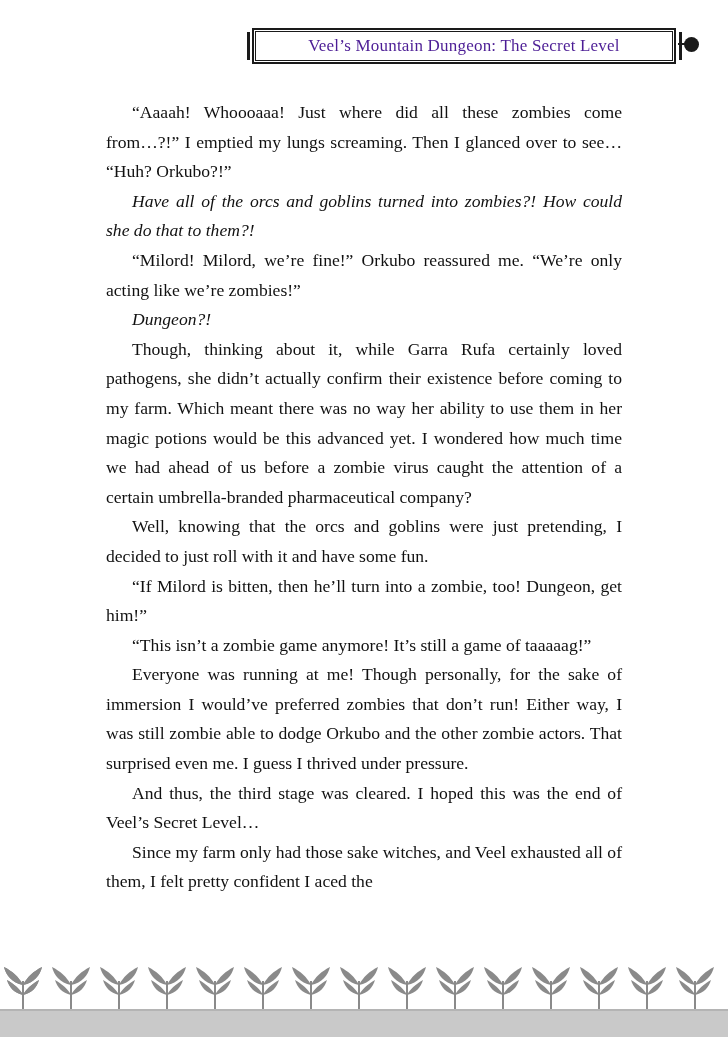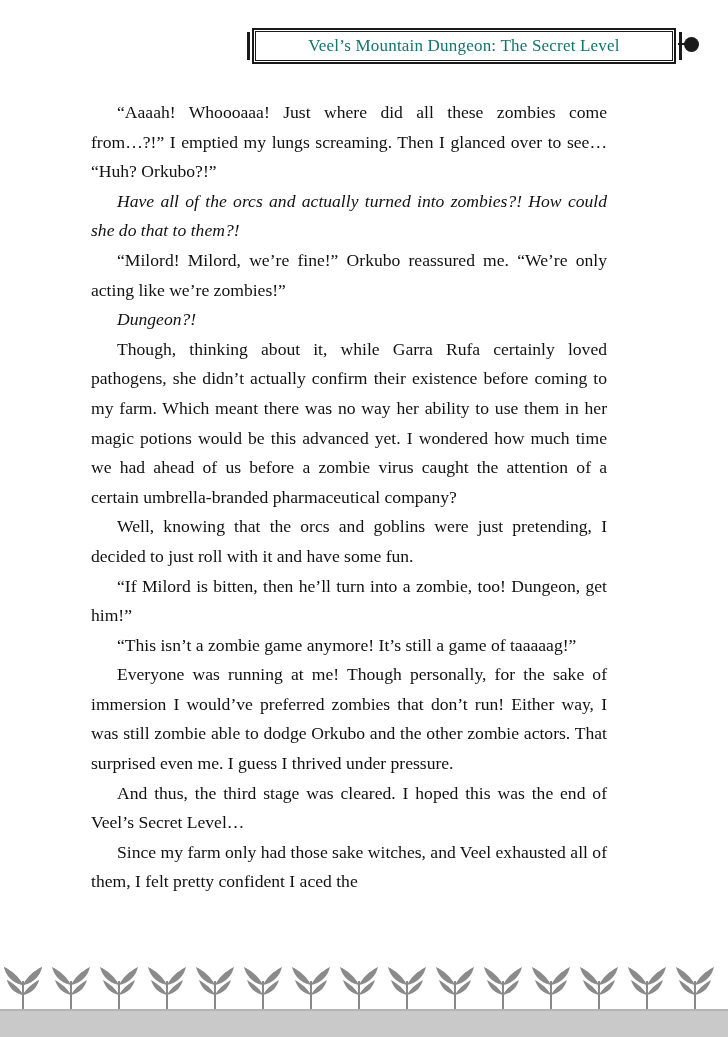--- a/index.html
+++ b/index.html
@@ -56,21 +56,21 @@
     position: absolute;
     left: 0;
     right: 0;
     top: 0;
     bottom: 0;
     display: flex;
     align-items: center;
     justify-content: center;
     font-size: 17px;
     letter-spacing: 0.2px;
-    color: #0f766e;
+    color: #4c1d95;
     white-space: nowrap;
   }
   
   .cap {
     position: absolute;
     top: 4px;
     width: 10px;
     height: 28px;
   }
   .cap .bar {
@@ -104,21 +104,21 @@
     left: -4px;
     top: 7px;
     width: 8px;
     height: 2px;
     background: #1a1a1a;
   }
 
   
   .page-body {
     position: absolute;
-    left: 91px;
+    left: 106px;
     top: 98px;
     width: 516px;
   }
   p {
     margin: 0;
     font-size: 17.6px;
     line-height: 29.6px;
     text-align: justify;
     text-justify: inter-word;
     text-indent: 26px;
@@ -176,21 +176,21 @@
     <div class="bar"></div>
   </div>
   <div class="dot-ornament">
     <div class="stem"></div>
     <div class="ball"></div>
   </div>
 </div>
 
 <div class="page-body">
   <p>“Aaaah! Whoooaaa! Just where did all these zombies come from…?!” I emptied my lungs screaming. Then I glanced over to see… “Huh? Orkubo?!”</p>
-  <p class="italic">Have all of the orcs and actually turned into zombies?! How could she do that to them?!</p>
+  <p class="italic">Have all of the orcs and goblins turned into zombies?! How could she do that to them?!</p>
   <p>“Milord! Milord, we’re fine!” Orkubo reassured me. “We’re only acting like we’re zombies!”</p>
   <p class="italic">Dungeon?!</p>
   <p>Though, thinking about it, while Garra Rufa certainly loved pathogens, she didn’t actually confirm their existence before coming to my farm. Which meant there was no way her ability to use them in her magic potions would be this advanced yet. I wondered how much time we had ahead of us before a zombie virus caught the attention of a certain umbrella-branded pharmaceutical company?</p>
   <p>Well, knowing that the orcs and goblins were just pretending, I decided to just roll with it and have some fun.</p>
   <p>“If Milord is bitten, then he’ll turn into a zombie, too! Dungeon, get him!”</p>
   <p><span>“This isn’t a zombie game anymore! It’s still a game of </span><span class="italic" style="">taaaaag!”</span></p>
   <p>Everyone was running at me! Though personally, for the sake of immersion I would’ve preferred zombies that don’t run! Either way, I was still zombie able to dodge Orkubo and the other zombie actors. That surprised even me. I guess I thrived under pressure.</p>
   <p>And thus, the third stage was cleared. I hoped this was the end of Veel’s Secret Level…</p>
   <p>Since my farm only had those sake witches, and Veel exhausted all of them, I felt pretty confident I aced the</p>
 </div>

